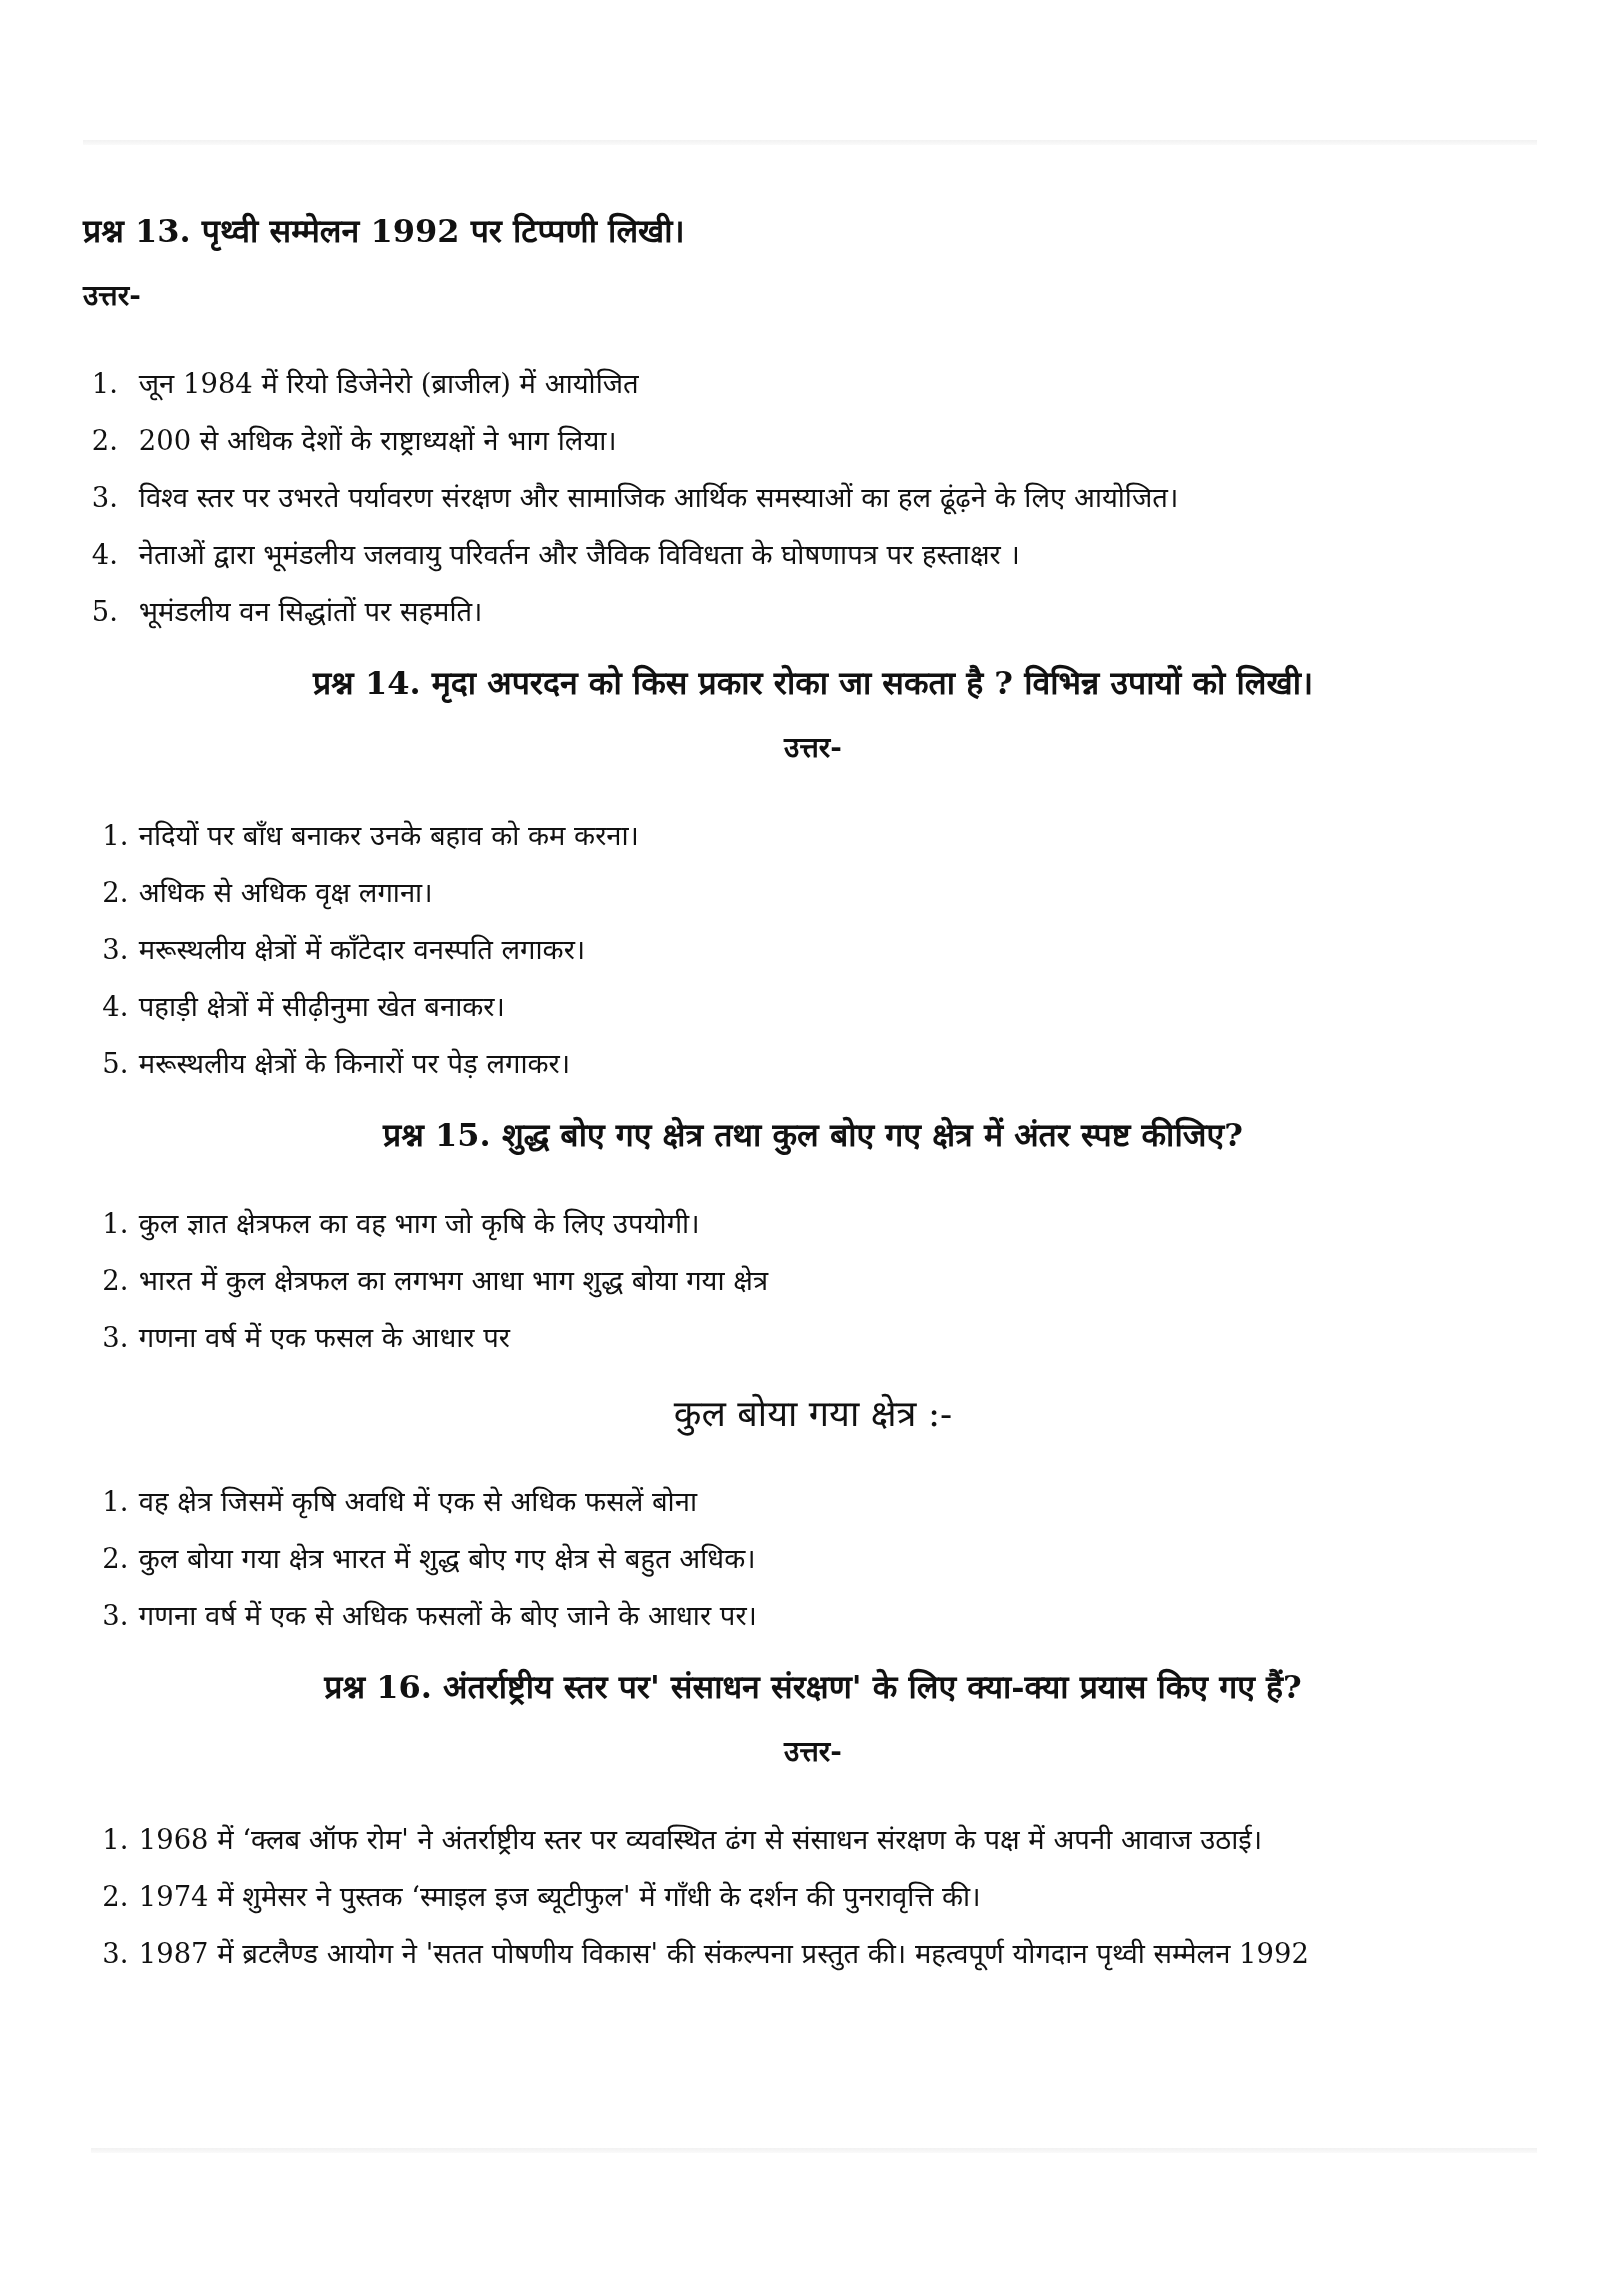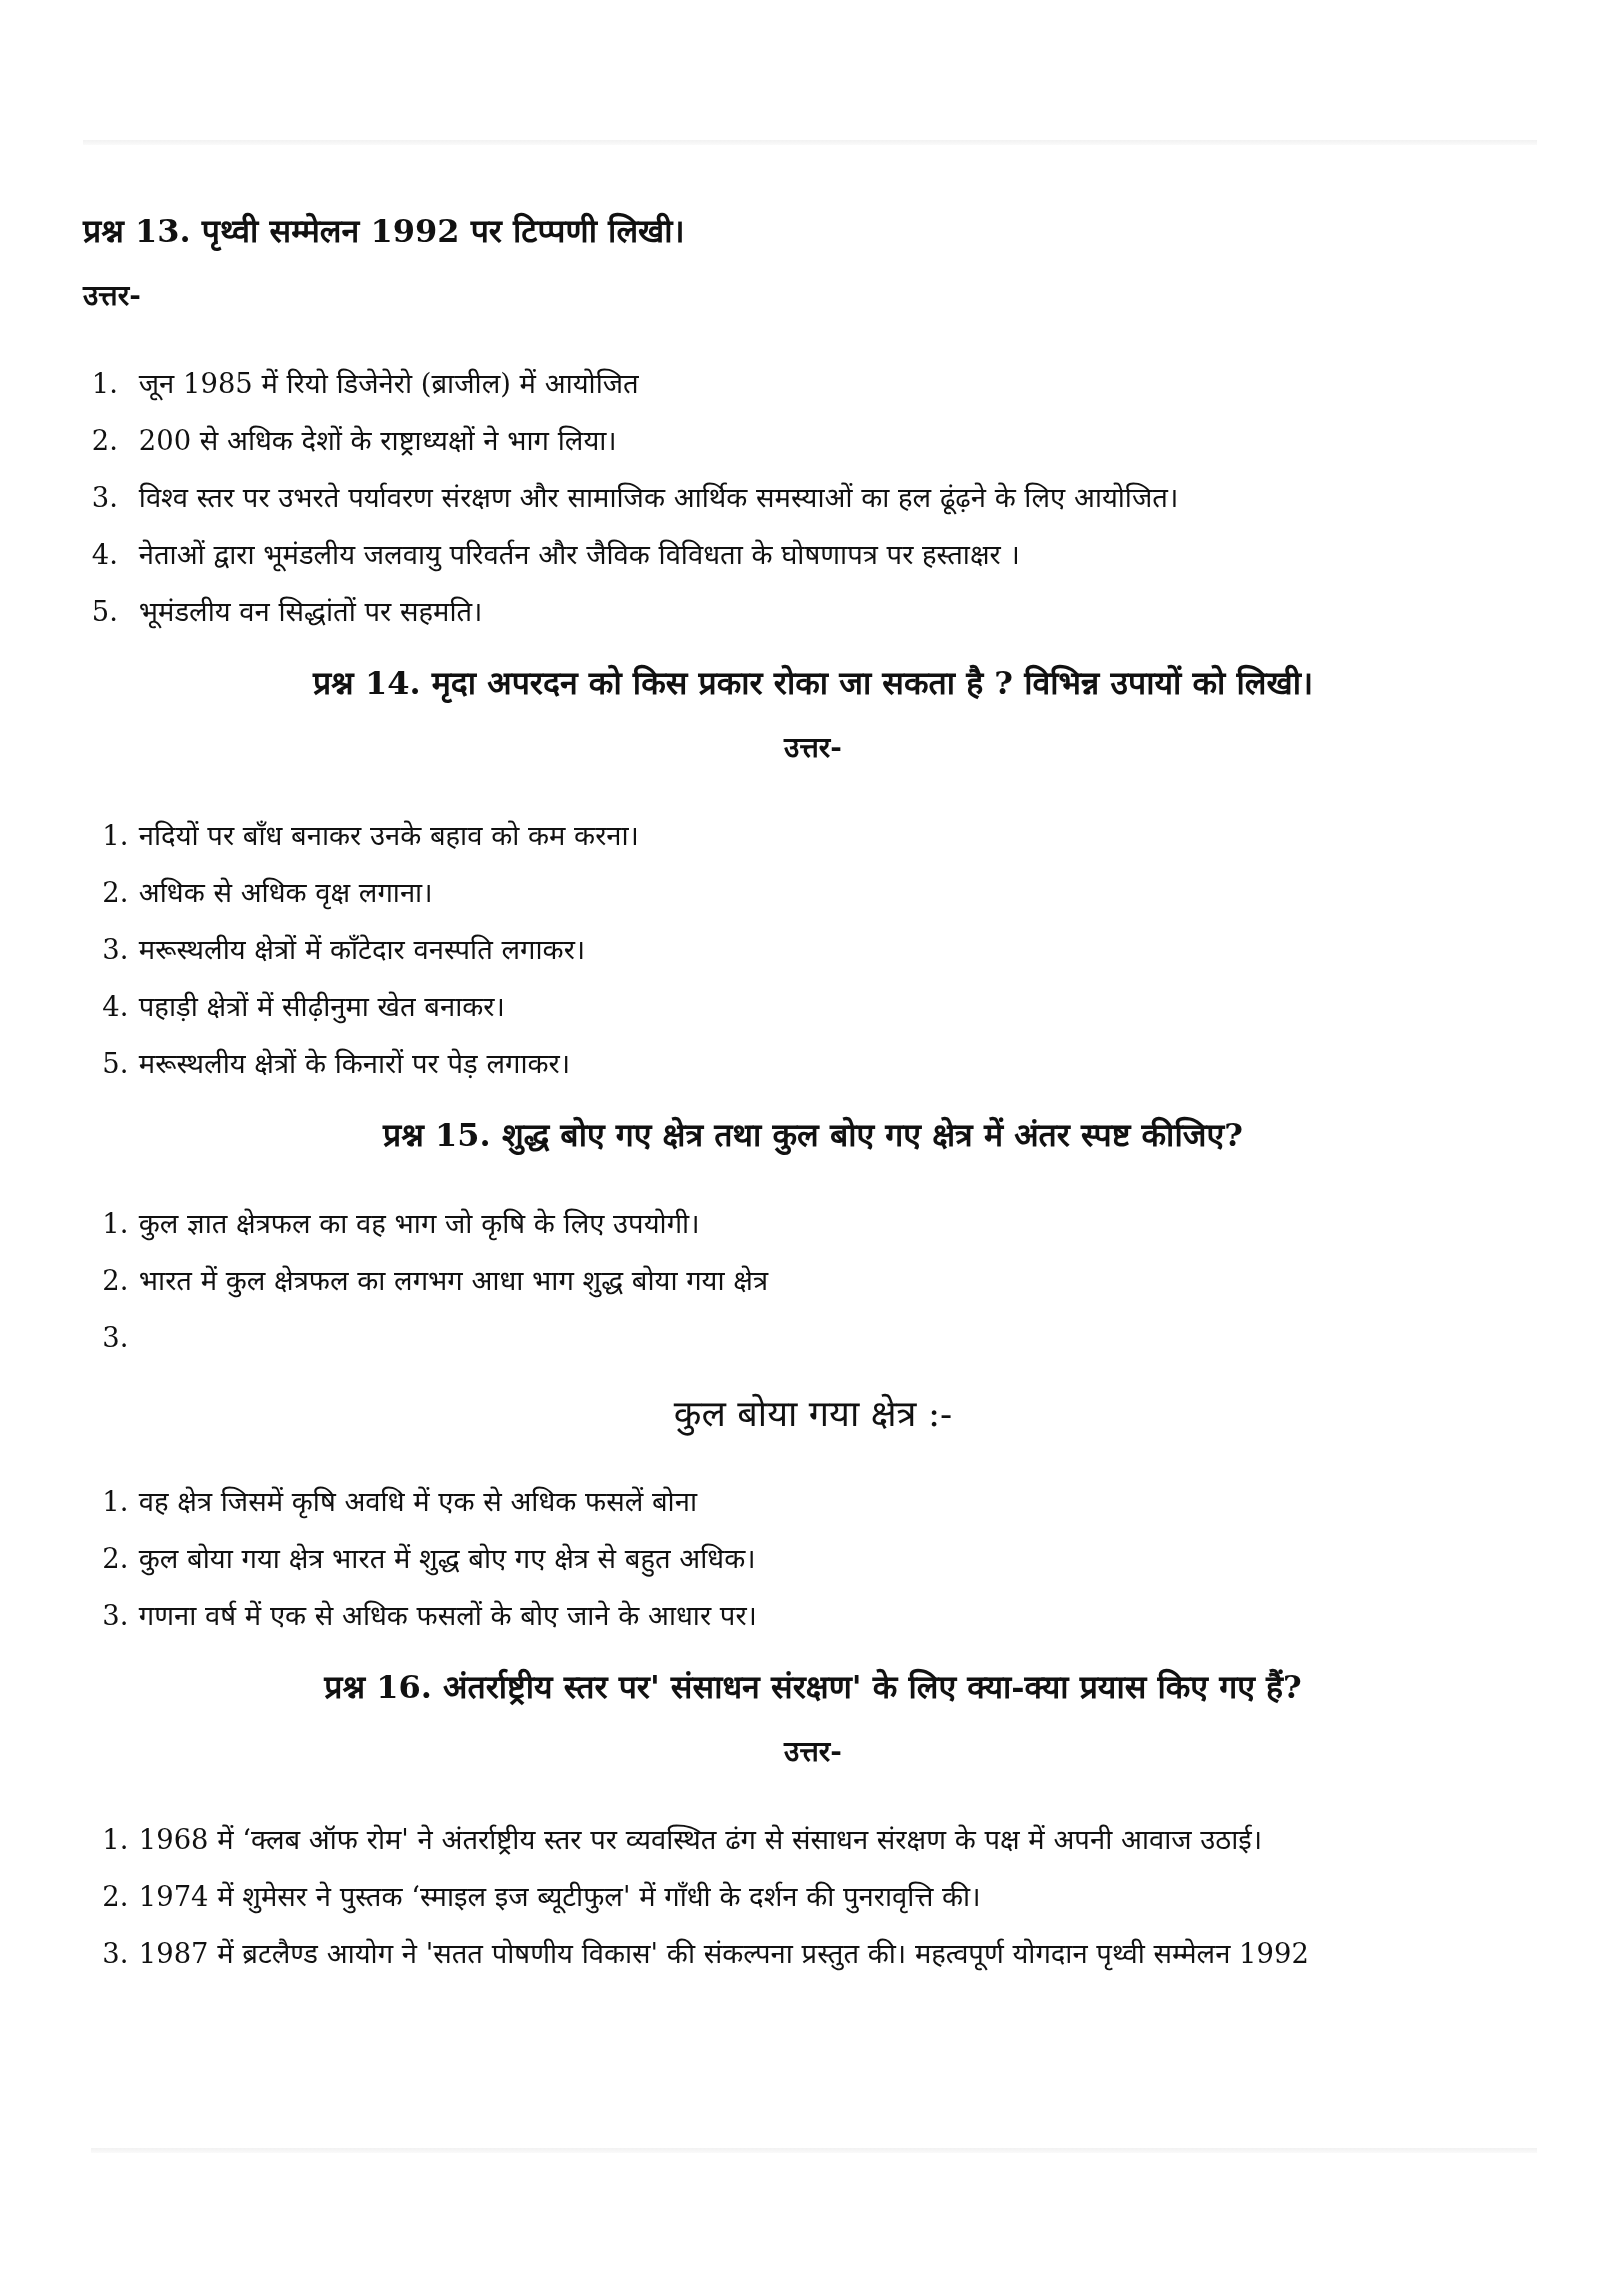--- a/index.html
+++ b/index.html
@@ -30,21 +30,21 @@
 <div class="sep top"></div>
 
 <div class="content">
 
   <div class="section">
     <div class="q-heading">प्रश्न 13. पृथ्वी सम्मेलन 1992 पर टिप्पणी लिखी।</div>
     <div class="ans-label">उत्तर-</div>
     <ol class="items">
       <li>
           <span class="num">1.</span>
-          <span class="txt">जून 1985 में रियो डिजेनेरो (ब्राजील) में आयोजित</span>
+          <span class="txt">जून 1984 में रियो डिजेनेरो (ब्राजील) में आयोजित</span>
         </li>
       <li>
           <span class="num">2.</span>
           <span class="txt">200 से अधिक देशों के राष्ट्राध्यक्षों ने भाग लिया।</span>
         </li>
       <li>
           <span class="num">3.</span>
           <span class="txt">विश्व स्तर पर उभरते पर्यावरण संरक्षण और सामाजिक आर्थिक समस्याओं का हल ढूंढ़ने के लिए आयोजित।</span>
         </li>
       <li>
@@ -91,20 +91,21 @@
       <li>
           <span class="num">1.</span>
           <span class="txt">कुल ज्ञात क्षेत्रफल का वह भाग जो कृषि के लिए उपयोगी।</span>
         </li>
       <li>
           <span class="num">2.</span>
           <span class="txt">भारत में कुल क्षेत्रफल का लगभग आधा भाग शुद्ध बोया गया क्षेत्र</span>
         </li>
       <li>
           <span class="num">3.</span>
+          <span class="txt">गणना वर्ष में एक फसल के आधार पर</span>
         </li>
     </ol>
     <div class="sub-label">कुल बोया गया क्षेत्र :-</div>
     <ol class="items">
       <li>
           <span class="num">1.</span>
           <span class="txt">वह क्षेत्र जिसमें कृषि अवधि में एक से अधिक फसलें बोना</span>
         </li>
       <li>
           <span class="num">2.</span>

